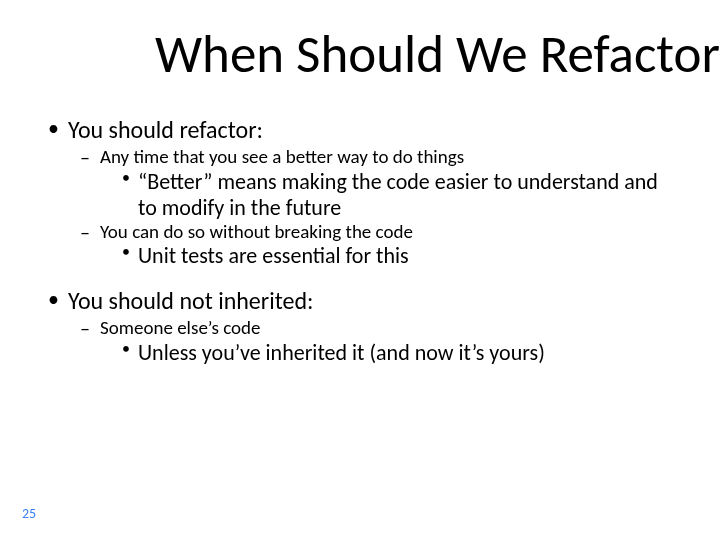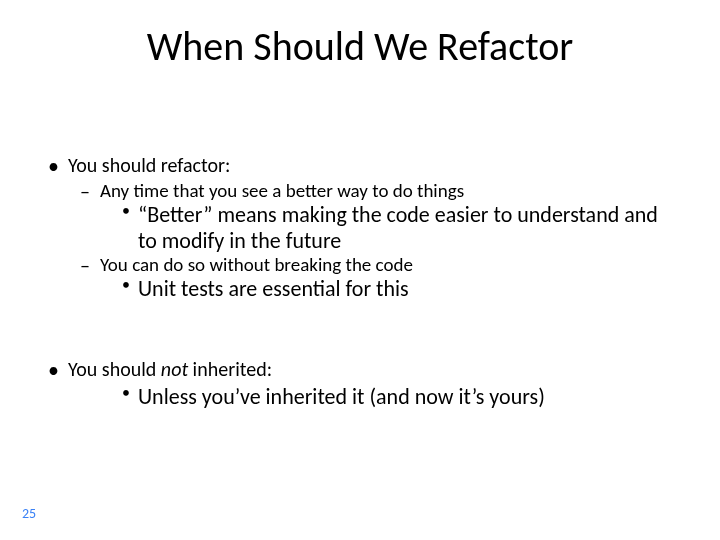--- a/index.html
+++ b/index.html
@@ -16,39 +16,38 @@
     position: relative;
     width: 720px;
     height: 540px;
     box-sizing: border-box;
   }
   .title {
     position: absolute;
     top: 22px;
     left: 0;
     right: 0;
-    text-align: center;
-    font-size: 40px;
+    text-align: right;
+    font-size: 53px;
     font-weight: 400;
     letter-spacing: 0px;
   }
   .body {
     position: absolute;
     top: 116px;
     left: 40px;
     right: 40px;
     font-size: 22px;
     line-height: 1.18;
   }
   .l1 {
     position: relative;
     padding-left: 28px;
-    font-size: 20px;
+    font-size: 24px;
     margin-bottom: 2px;
-    margin-top: 38px;
   }
   .l1::before {
     content: "•";
     position: absolute;
     left: 8px;
     top: 0;
     font-size: 22px;
   }
   .l2 {
     position: relative;
@@ -80,21 +79,20 @@
     height: 18px;
   }
   .page-num {
     position: absolute;
     left: 22px;
     bottom: 18px;
     font-size: 14px;
     color: #3b82f6;
   }
   .italic {
-    font-style: italic;
   }
 </style>
 </head>
 <body>
 
 <div class="slide">
 
   <div class="title">When Should We Refactor</div>
 
   <div class="body">
@@ -103,18 +101,19 @@
     <div class="l2">Any time that you see a better way to do things</div>
     <div class="l3">“Better” means making the code easier to understand and to modify in the future</div>
     <div class="l2">You can do so without breaking the code</div>
     <div class="l3">Unit tests are essential for this</div>
 
     <div class="spacer"></div>
 
     <div class="l1">
       <span>You should </span><span class="italic">not</span><span> inherited:</span>
     </div>
+    <div class="l2">Someone else’s code</div>
     <div class="l3">Unless you’ve inherited it (and now it’s yours)</div>
 
   </div>
 
   <div class="page-num">25</div>
 </div>
 
 </body></html>

